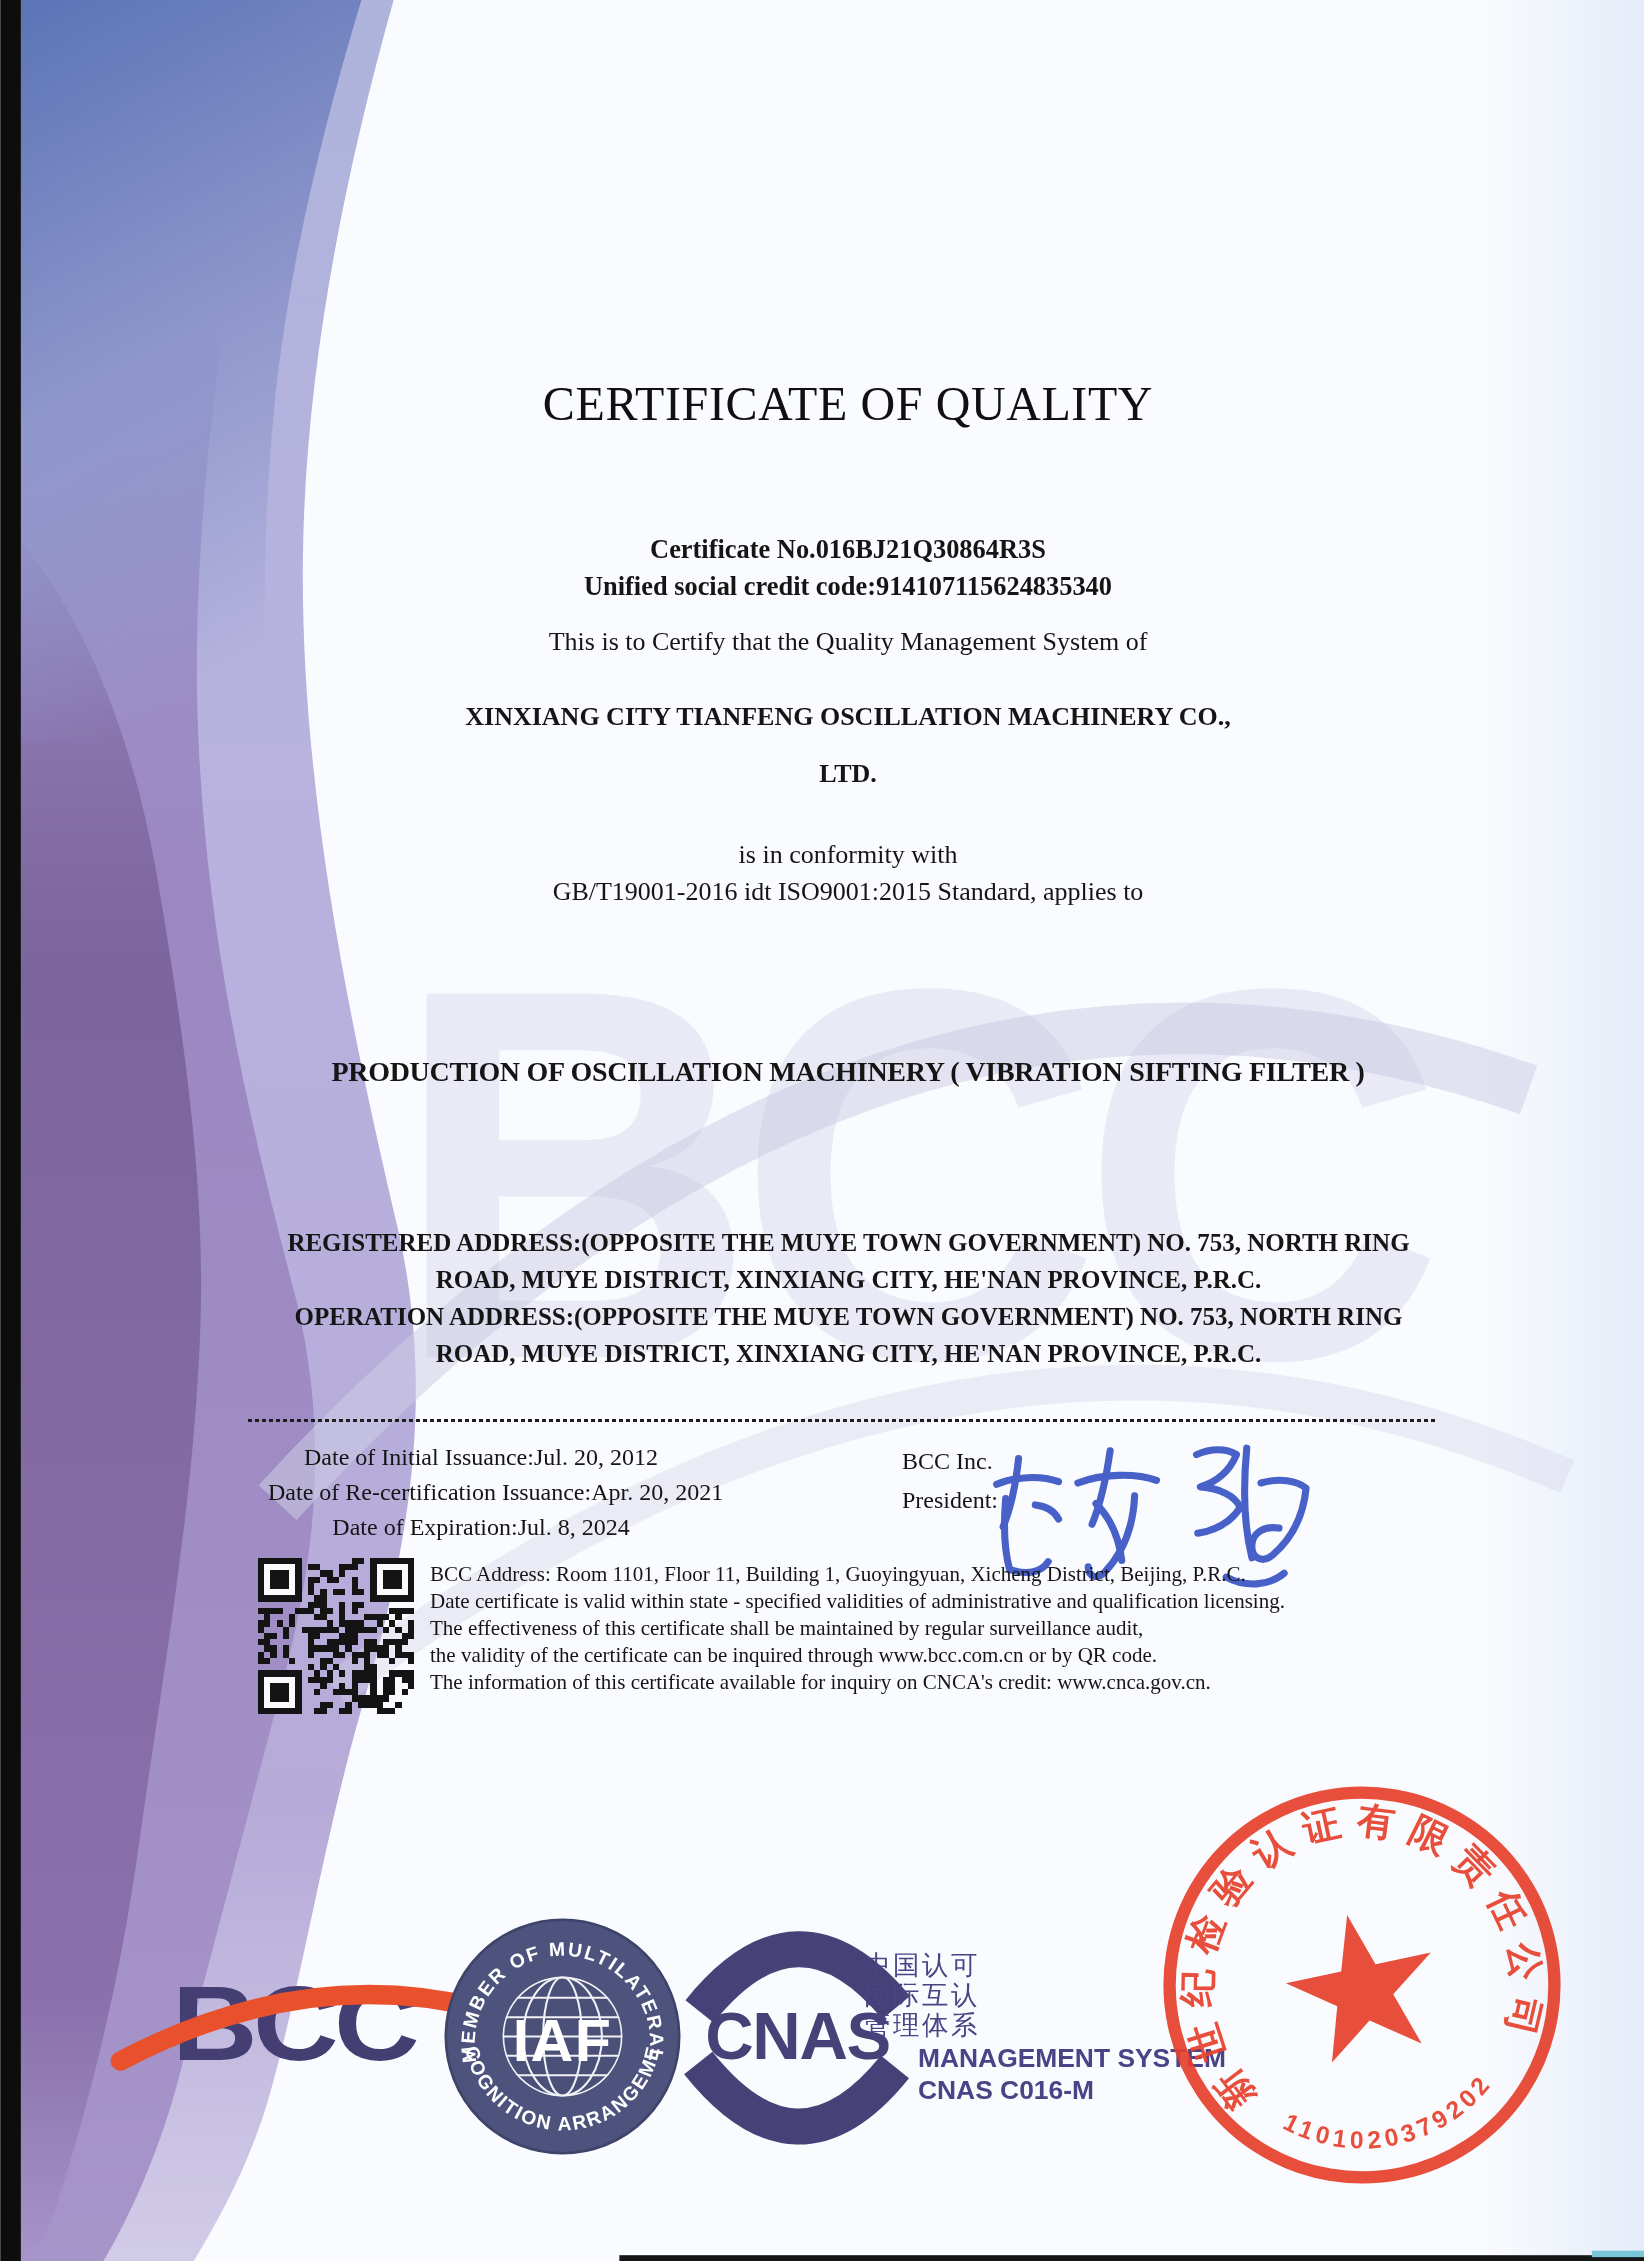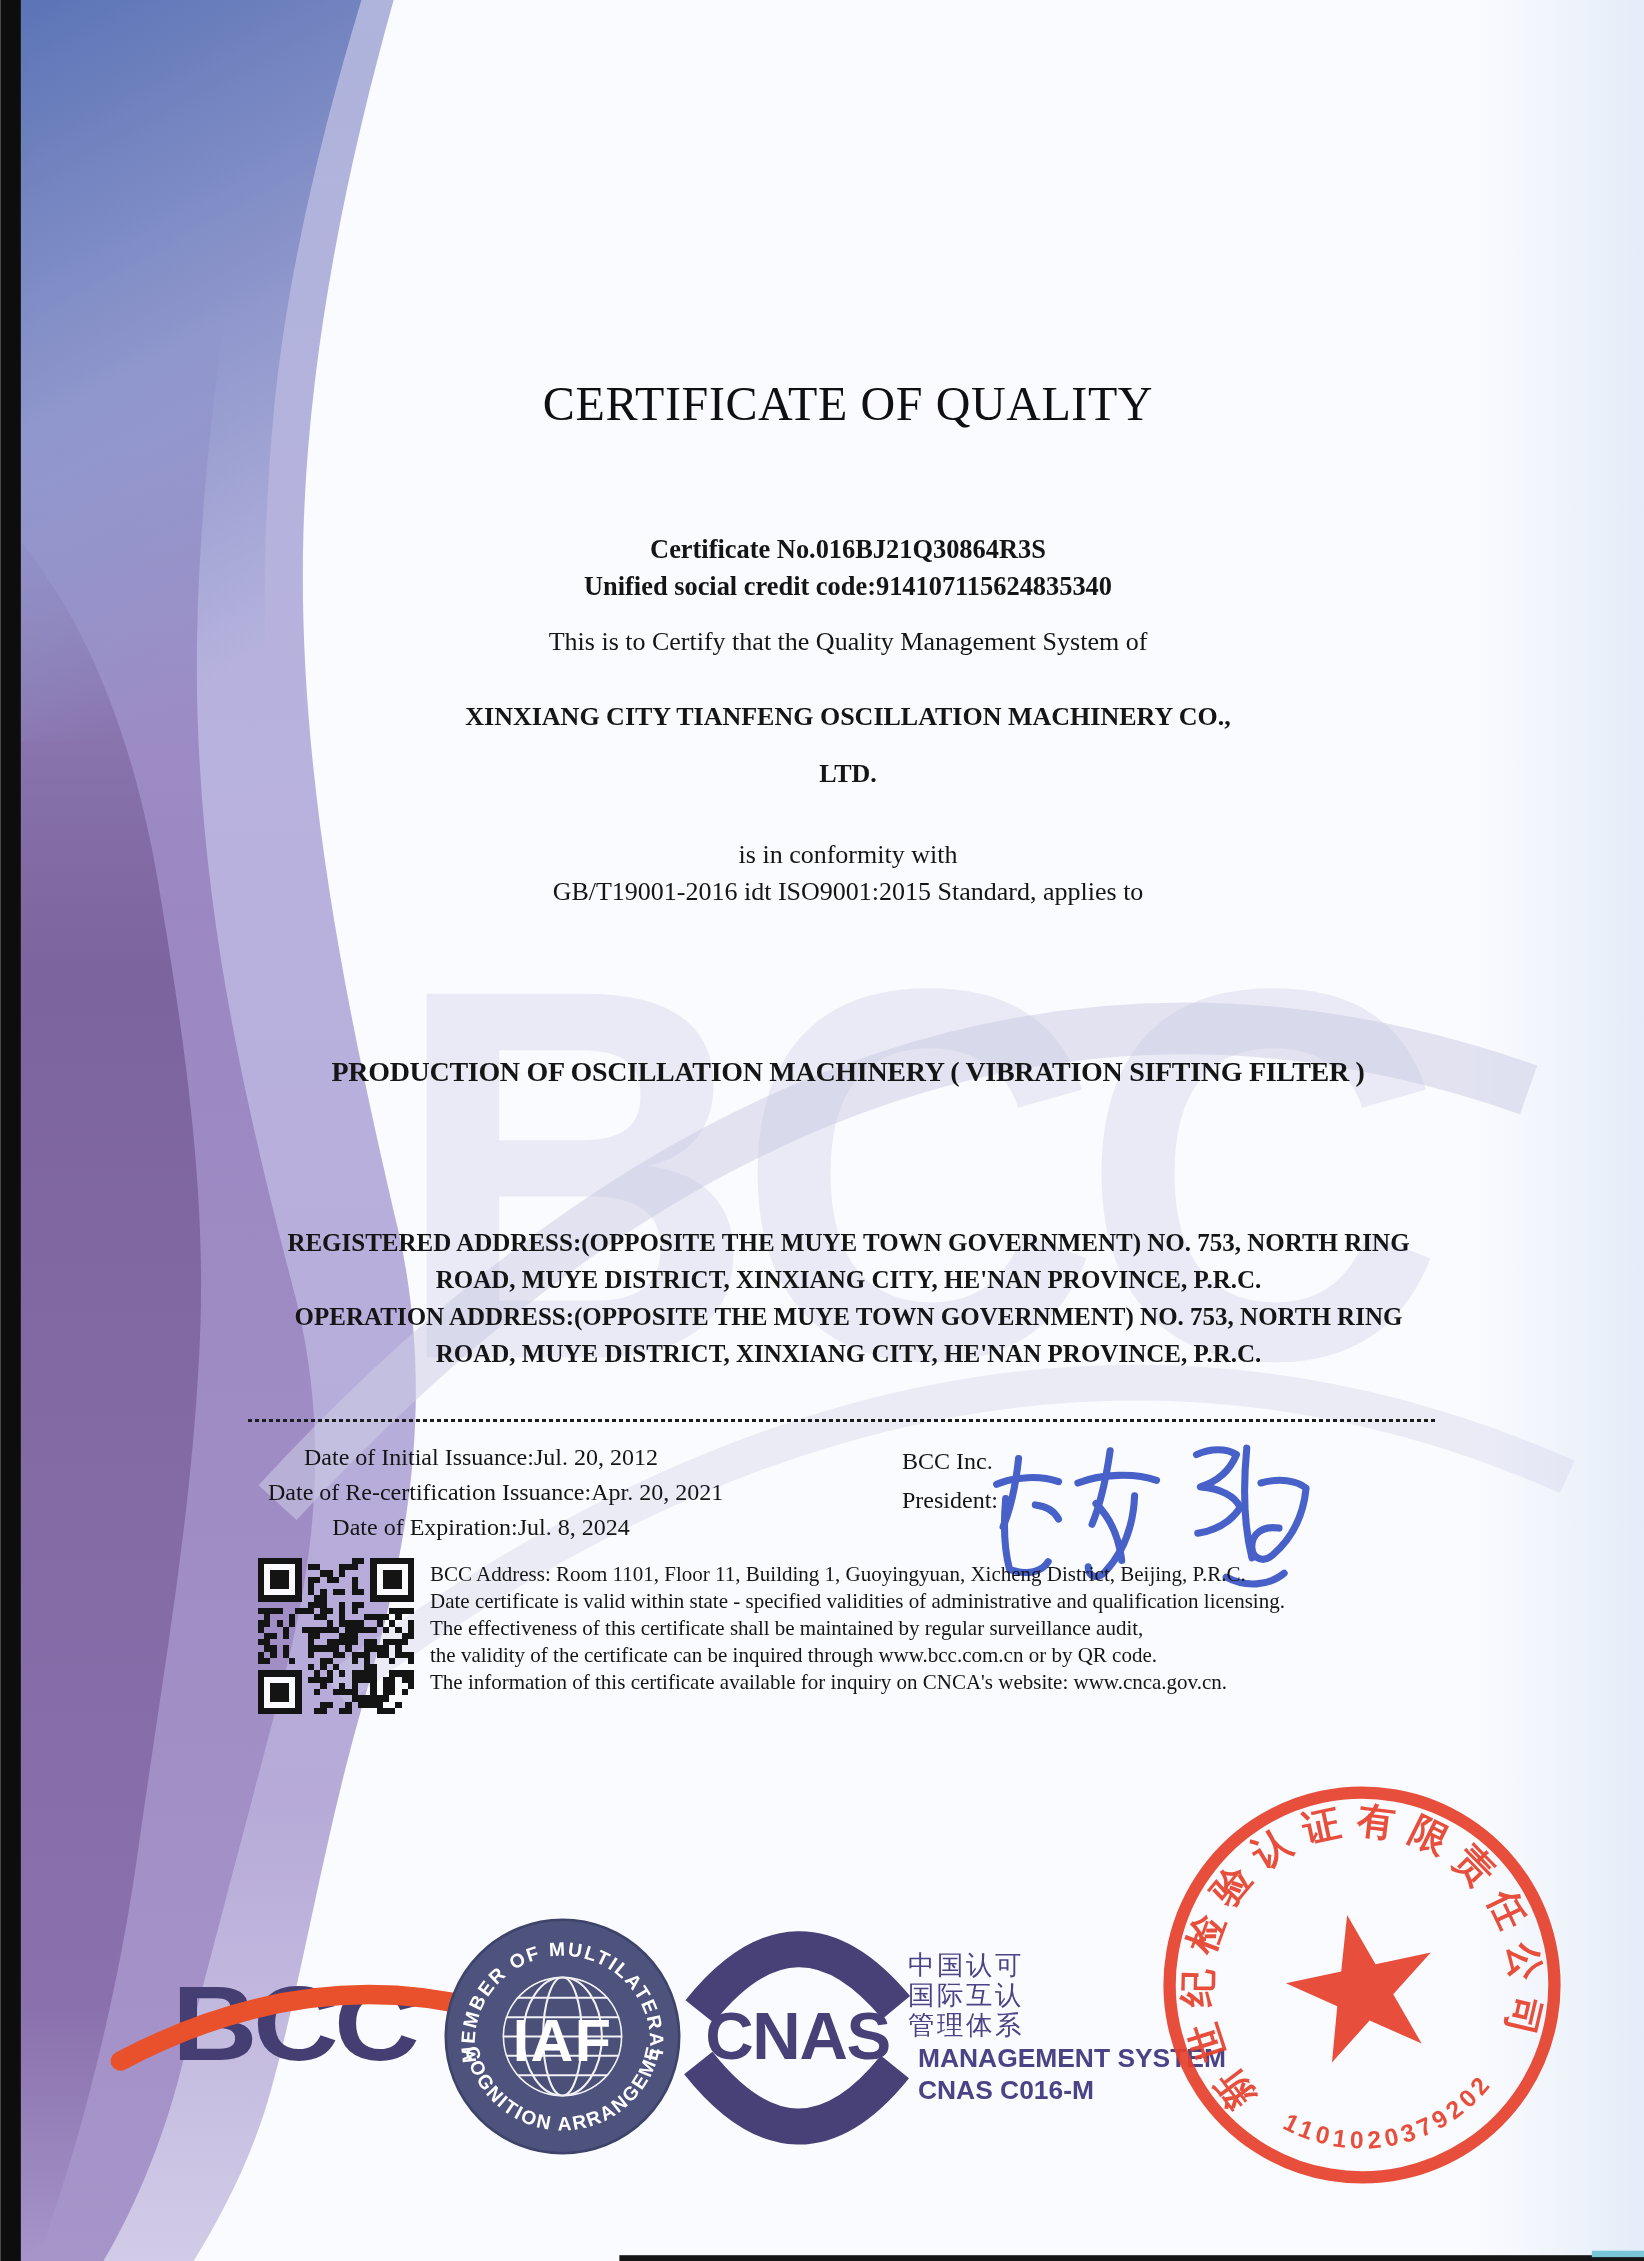--- a/index.html
+++ b/index.html
@@ -23,21 +23,21 @@
   .addresses{left:226px;width:1245px;top:1224px;font-size:25px;line-height:37px;font-weight:600;}
   .dashrule{left:248px;top:1419px;width:1187px;height:3.2px;
     background:repeating-linear-gradient(90deg,#1d1d1d 0 3.9px,rgba(0,0,0,0) 3.9px 7px);}
   .dates{left:268px;width:426px;top:1440px;font-size:24px;line-height:35px;}
   .issuer{left:902px;top:1442px;font-size:24px;line-height:39px;}
   .fineprint{left:430px;top:1561px;width:1045px;font-size:21px;line-height:27px;}
   
   .bcc-word{left:172px;top:1962px;font-family:"Liberation Sans",sans-serif;
     font-size:114px;font-weight:bold;color:#453e72;letter-spacing:-4.5px;
     transform:scale(1.04,0.93);transform-origin:left top;}
-  .cnas-cn{left:908px;top:1950px;font-family:"Liberation Sans",sans-serif;
+  .cnas-cn{left:864px;top:1950px;font-family:"Liberation Sans",sans-serif;
     font-size:26.4px;line-height:30px;color:#4a4486;letter-spacing:2.6px;}
   .cnas-en{left:918px;top:2042px;font-family:"Liberation Sans",sans-serif;
     font-size:26.4px;line-height:32px;font-weight:bold;color:#4a4486;letter-spacing:0px;}
   .wm-letters{left:393px;top:871px;width:1161px;font-family:"Liberation Sans",sans-serif;
     font-size:503px;font-weight:bold;letter-spacing:-19.3px;color:rgba(196,196,224,0.30);
     transform:scale(1,1.05);transform-origin:left top;}
   svg text{font-family:"Liberation Sans",sans-serif;}
 </style>
 </head>
 <body>
@@ -373,21 +373,21 @@
       <rect x="1" y="19" width="5" height="5" fill="#fbfbfd"></rect>
       <rect x="2" y="20" width="3" height="3"></rect>
     </g>
   </svg>
 
 <div class="abs fineprint">
   <div class="nowrap">BCC Address: Room 1101, Floor 11, Building 1, Guoyingyuan, Xicheng District, Beijing, P.R.C.</div>
   <div class="nowrap">Date certificate is valid within state - specified validities of administrative and qualification licensing.</div>
   <div class="nowrap">The effectiveness of this certificate shall be maintained by regular surveillance audit,</div>
   <div class="nowrap">the validity of the certificate can be inquired through www.bcc.com.cn or by QR code.</div>
-  <div class="nowrap">The information of this certificate available for inquiry on CNCA's website: www.cnca.gov.cn.</div>
+  <div class="nowrap">The information of this certificate available for inquiry on CNCA's credit: www.cnca.gov.cn.</div>
 </div>
 
 <div class="abs bcc-word nowrap">BCC</div>
 <svg class="abs" style="left:110px;top:1954px" width="387" height="129" viewBox="170 3030 600 200">
   <path d="M186,3196 Q470,3046 742,3114" stroke="#e8512b" stroke-width="30" fill="none" stroke-linecap="round"></path>
 </svg>
 
 <svg class="abs" style="left:440px;top:1914px" width="245" height="245" viewBox="682 2968 380 380">
   <defs>
     <clipPath id="iafGlobeClip">

